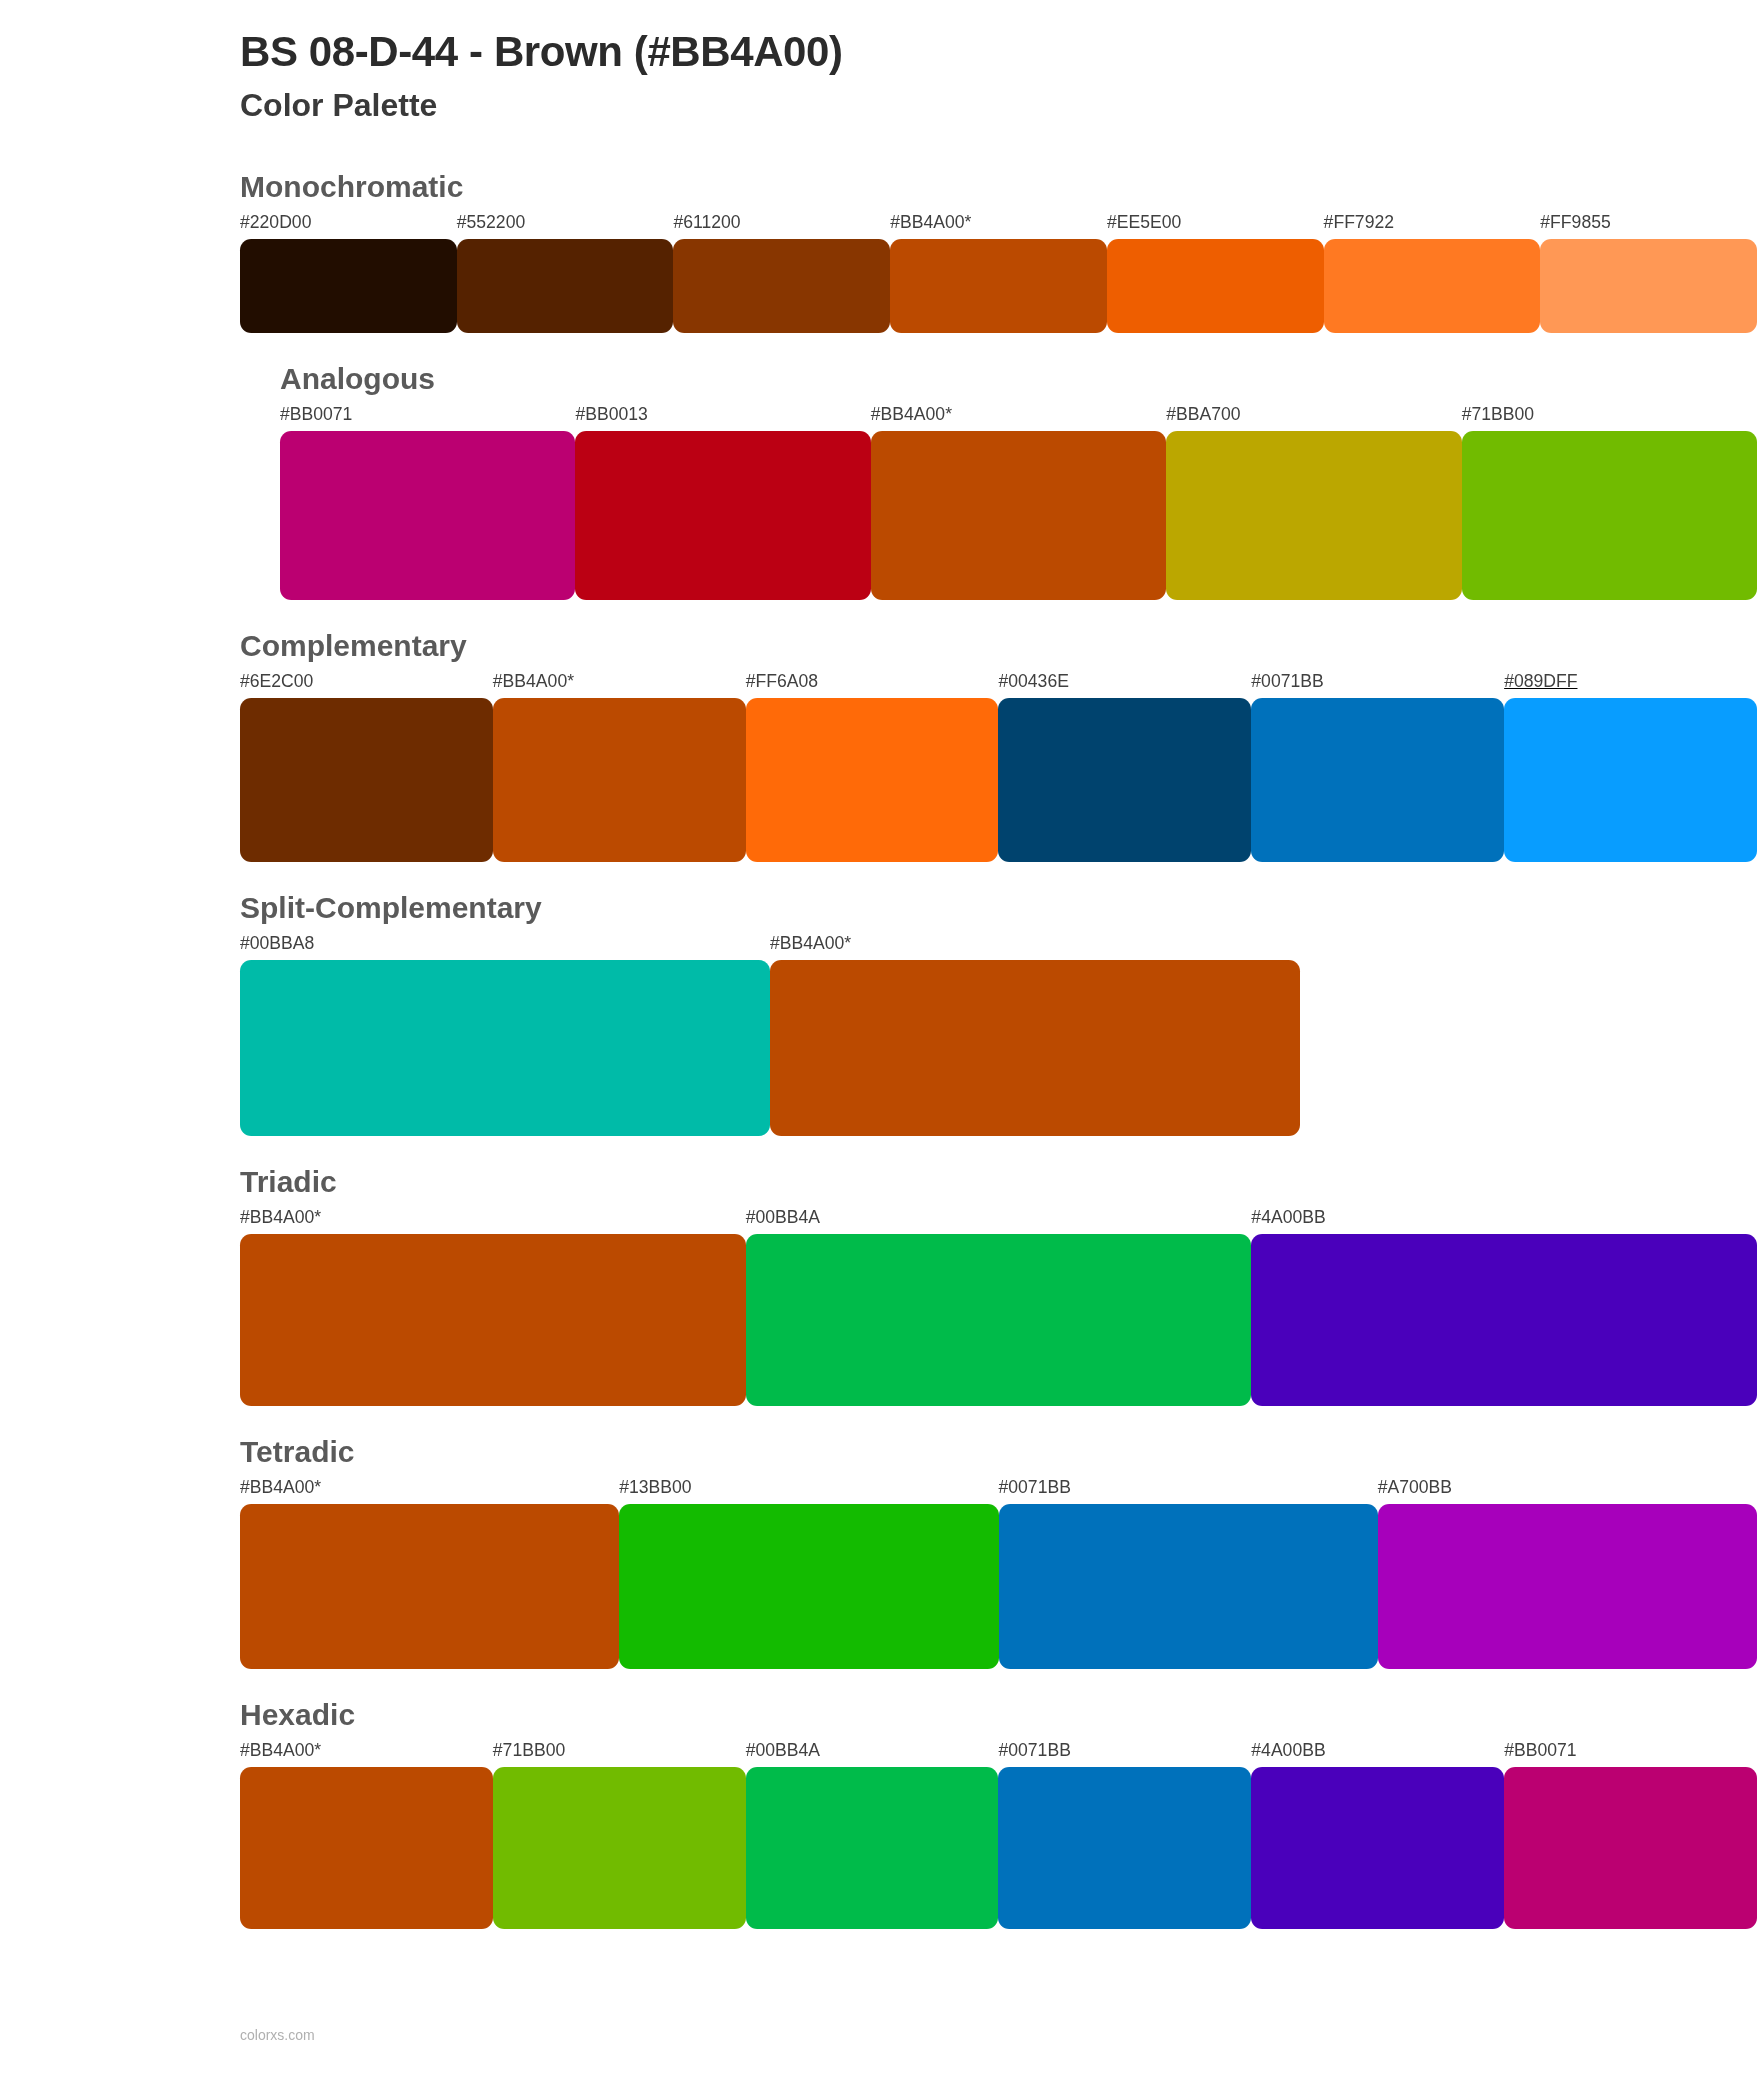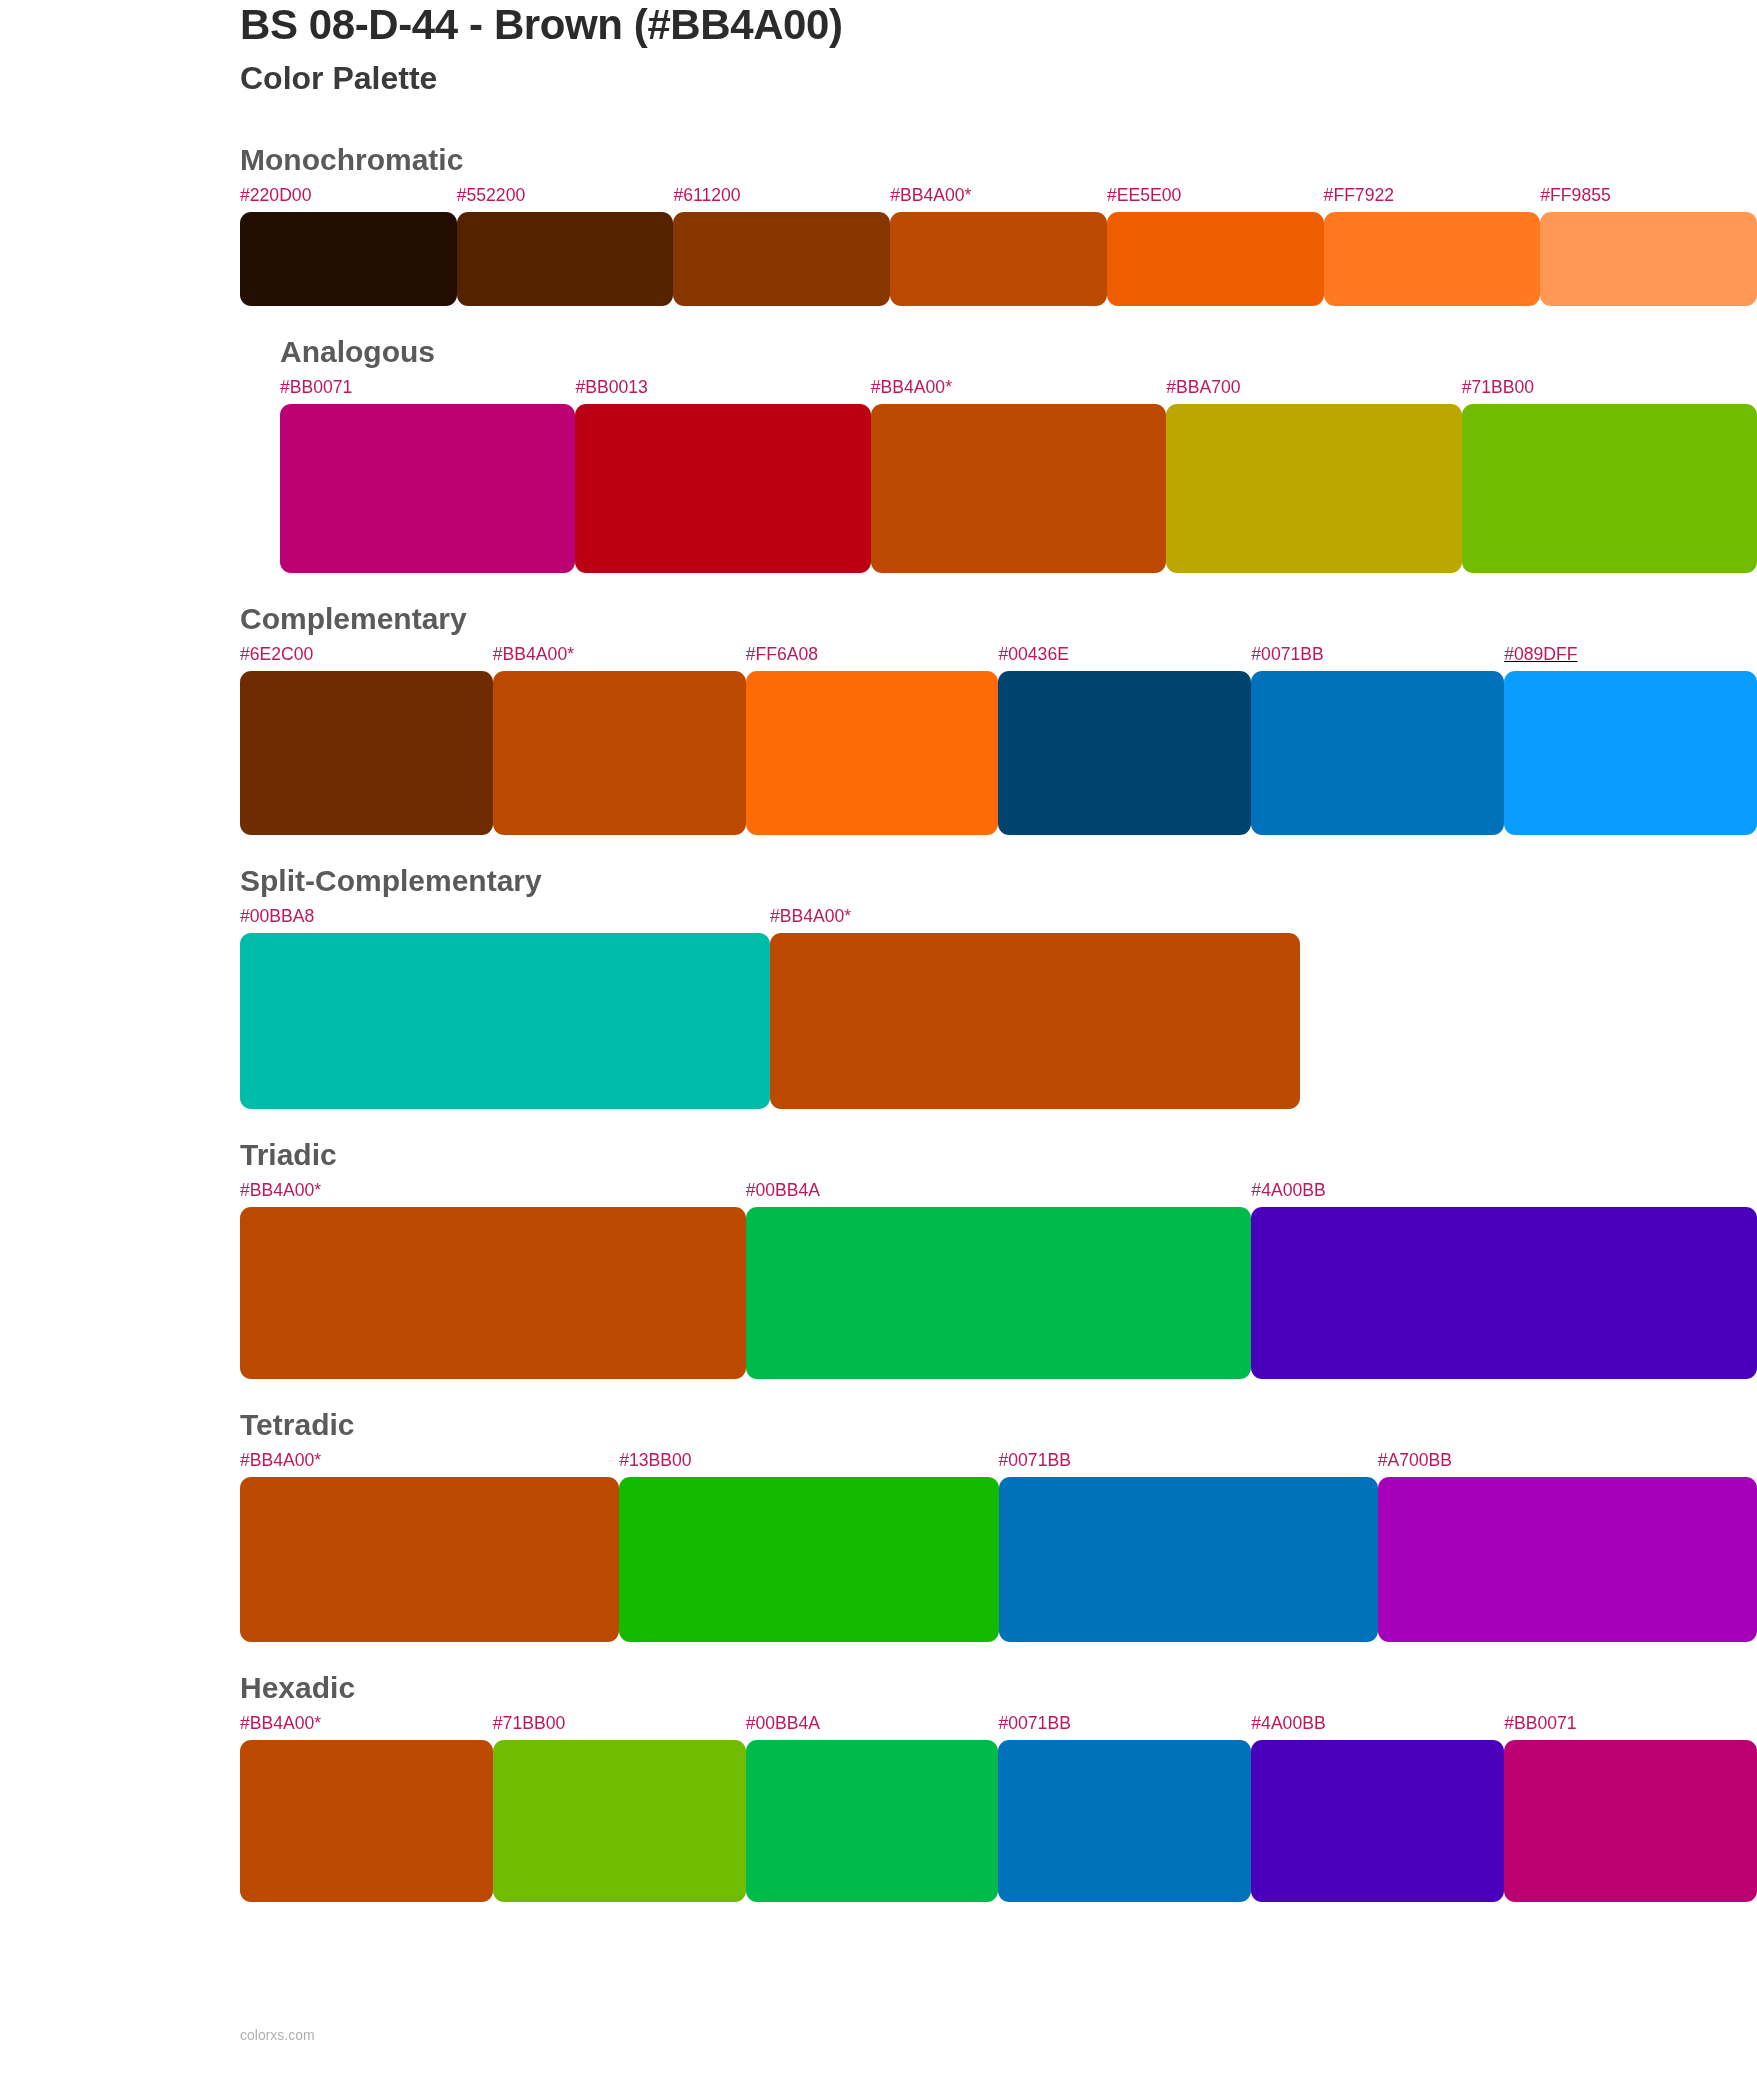--- a/index.html
+++ b/index.html
@@ -18,21 +18,21 @@
   .page {
     position: relative;
     width: 1757px;
     height: 2077px;
     background: #ffffff;
     padding: 0 0 0 240px;
   }
 
   
   .header {
-    padding-top: 1px;
+    padding-top: 28px;
   }
 
   .page-title {
     font-size: 42px;
     font-weight: bold;
     color: #2b2b2b;
     letter-spacing: -0.4px;
     line-height: 1.15;
   }
 
@@ -67,21 +67,21 @@
     align-items: flex-start;
   }
 
   .swatch {
     position: relative;
     display: block;
   }
 
   .swatch-label {
     font-size: 17.6px;
-    color: #be185d;
+    color: #404040;
     white-space: nowrap;
     line-height: 1;
     padding-bottom: 7.2px;
     display: block;
   }
 
   .swatch-chip {
     display: block;
     border-radius: 11.2px;
   }

